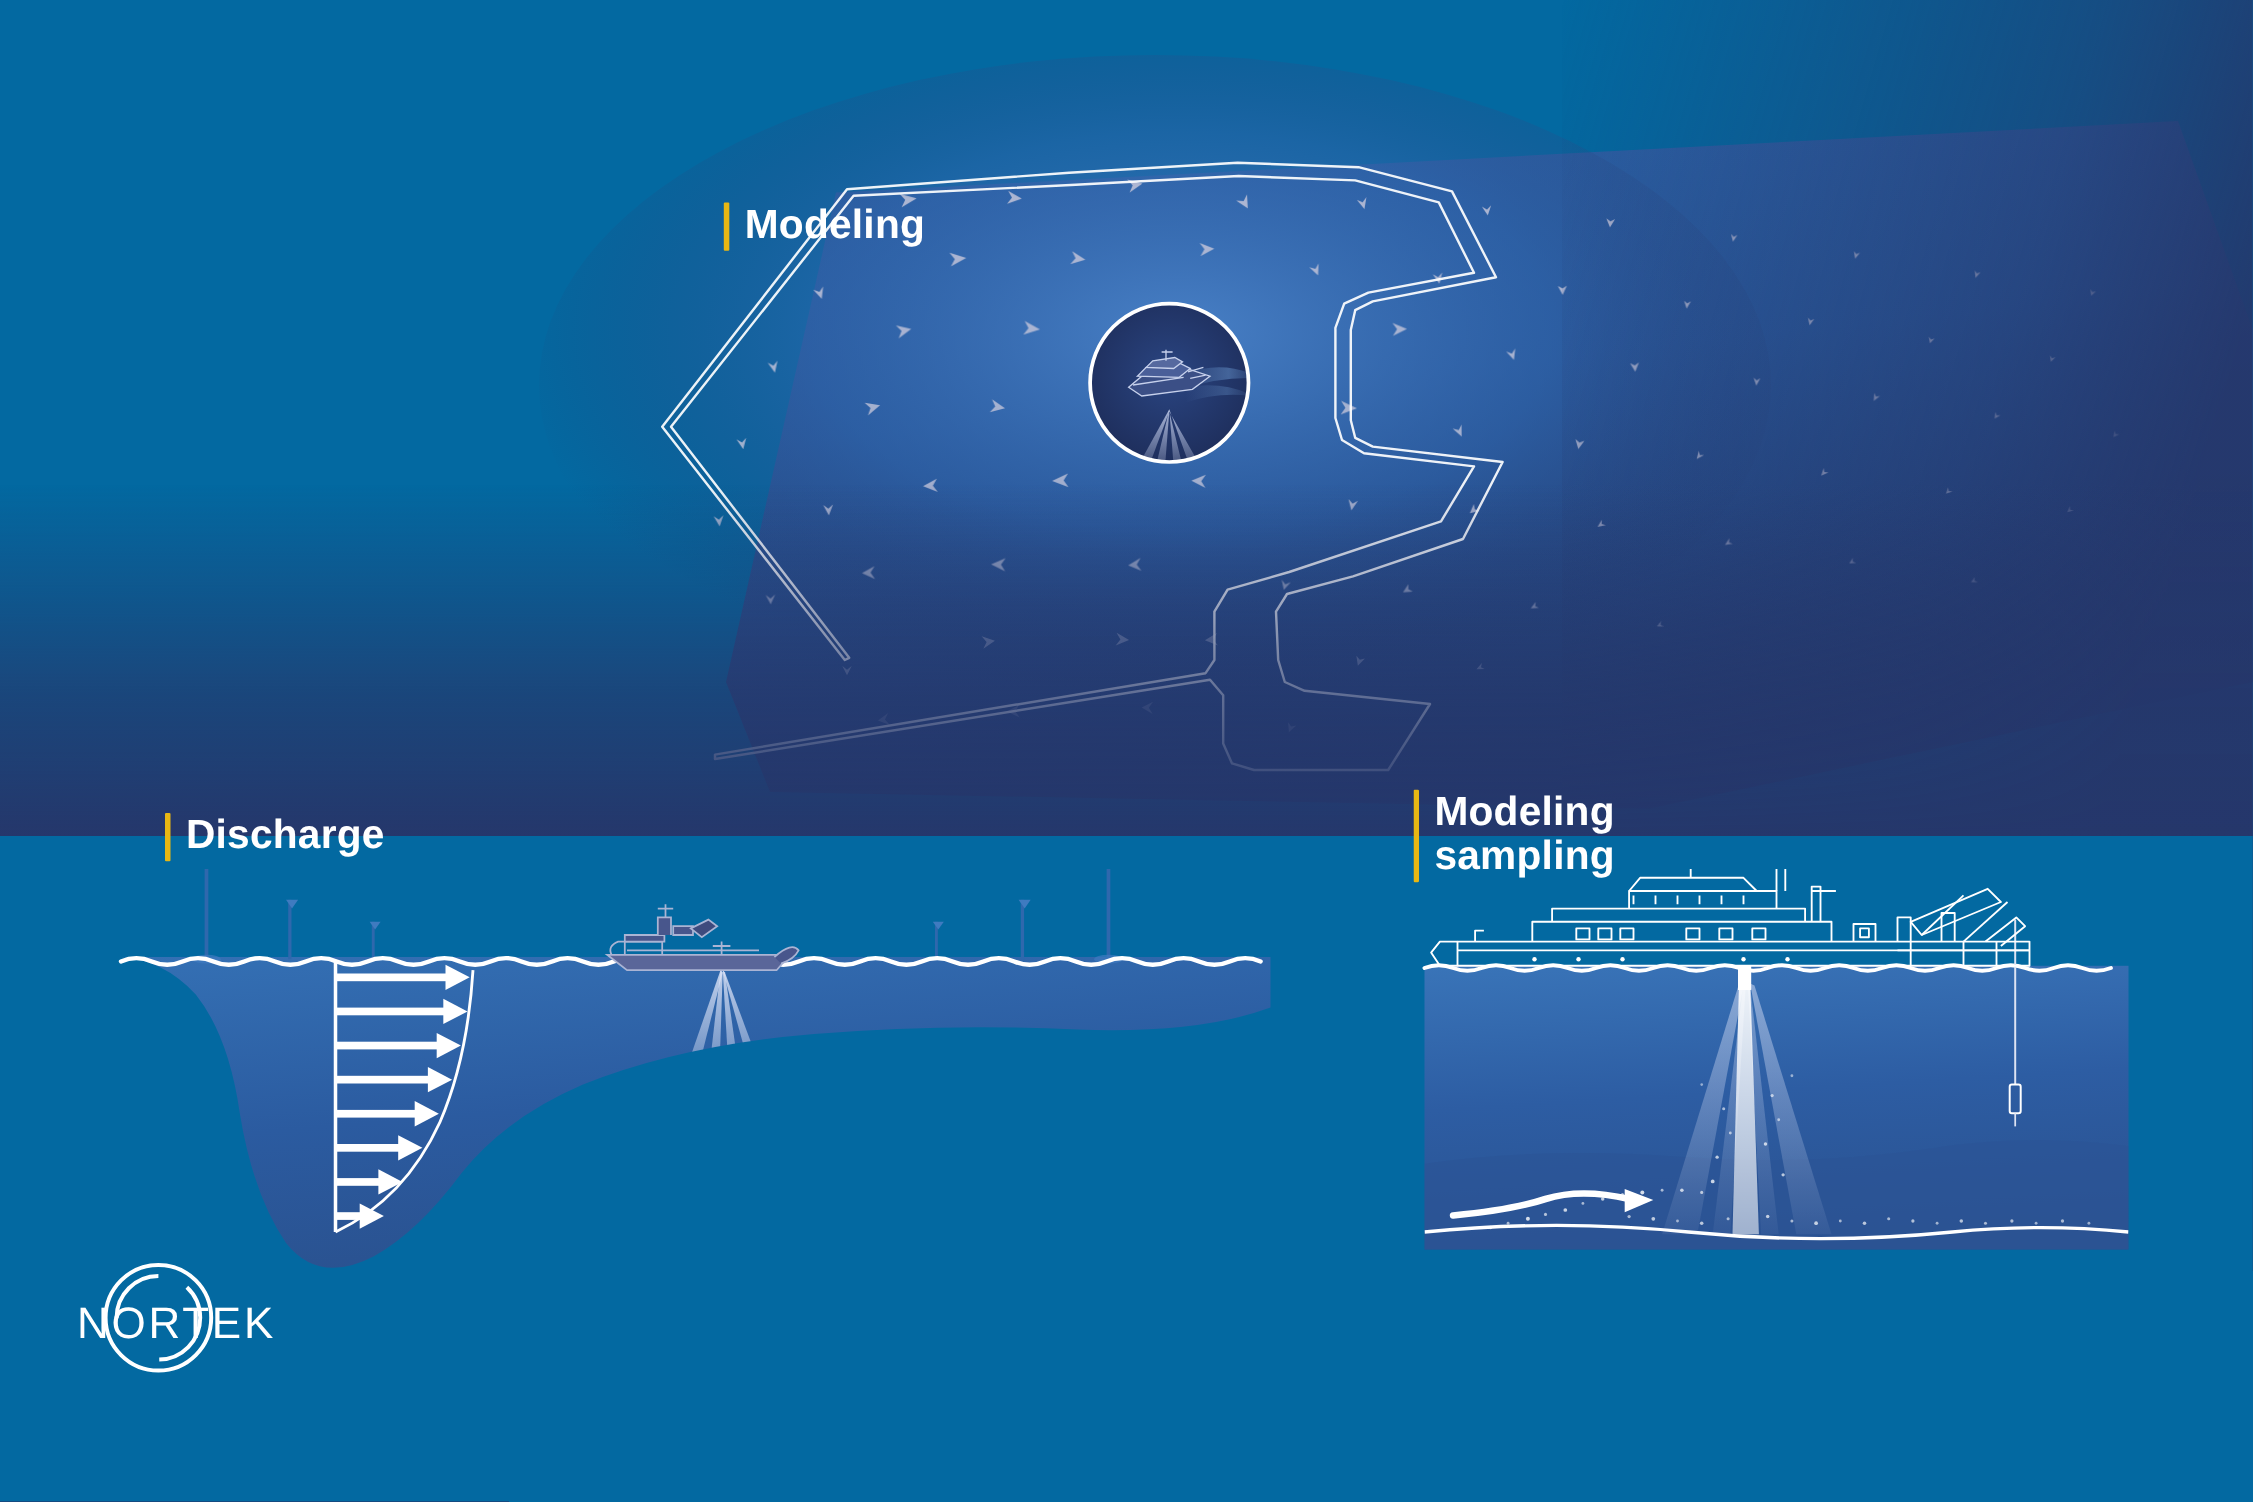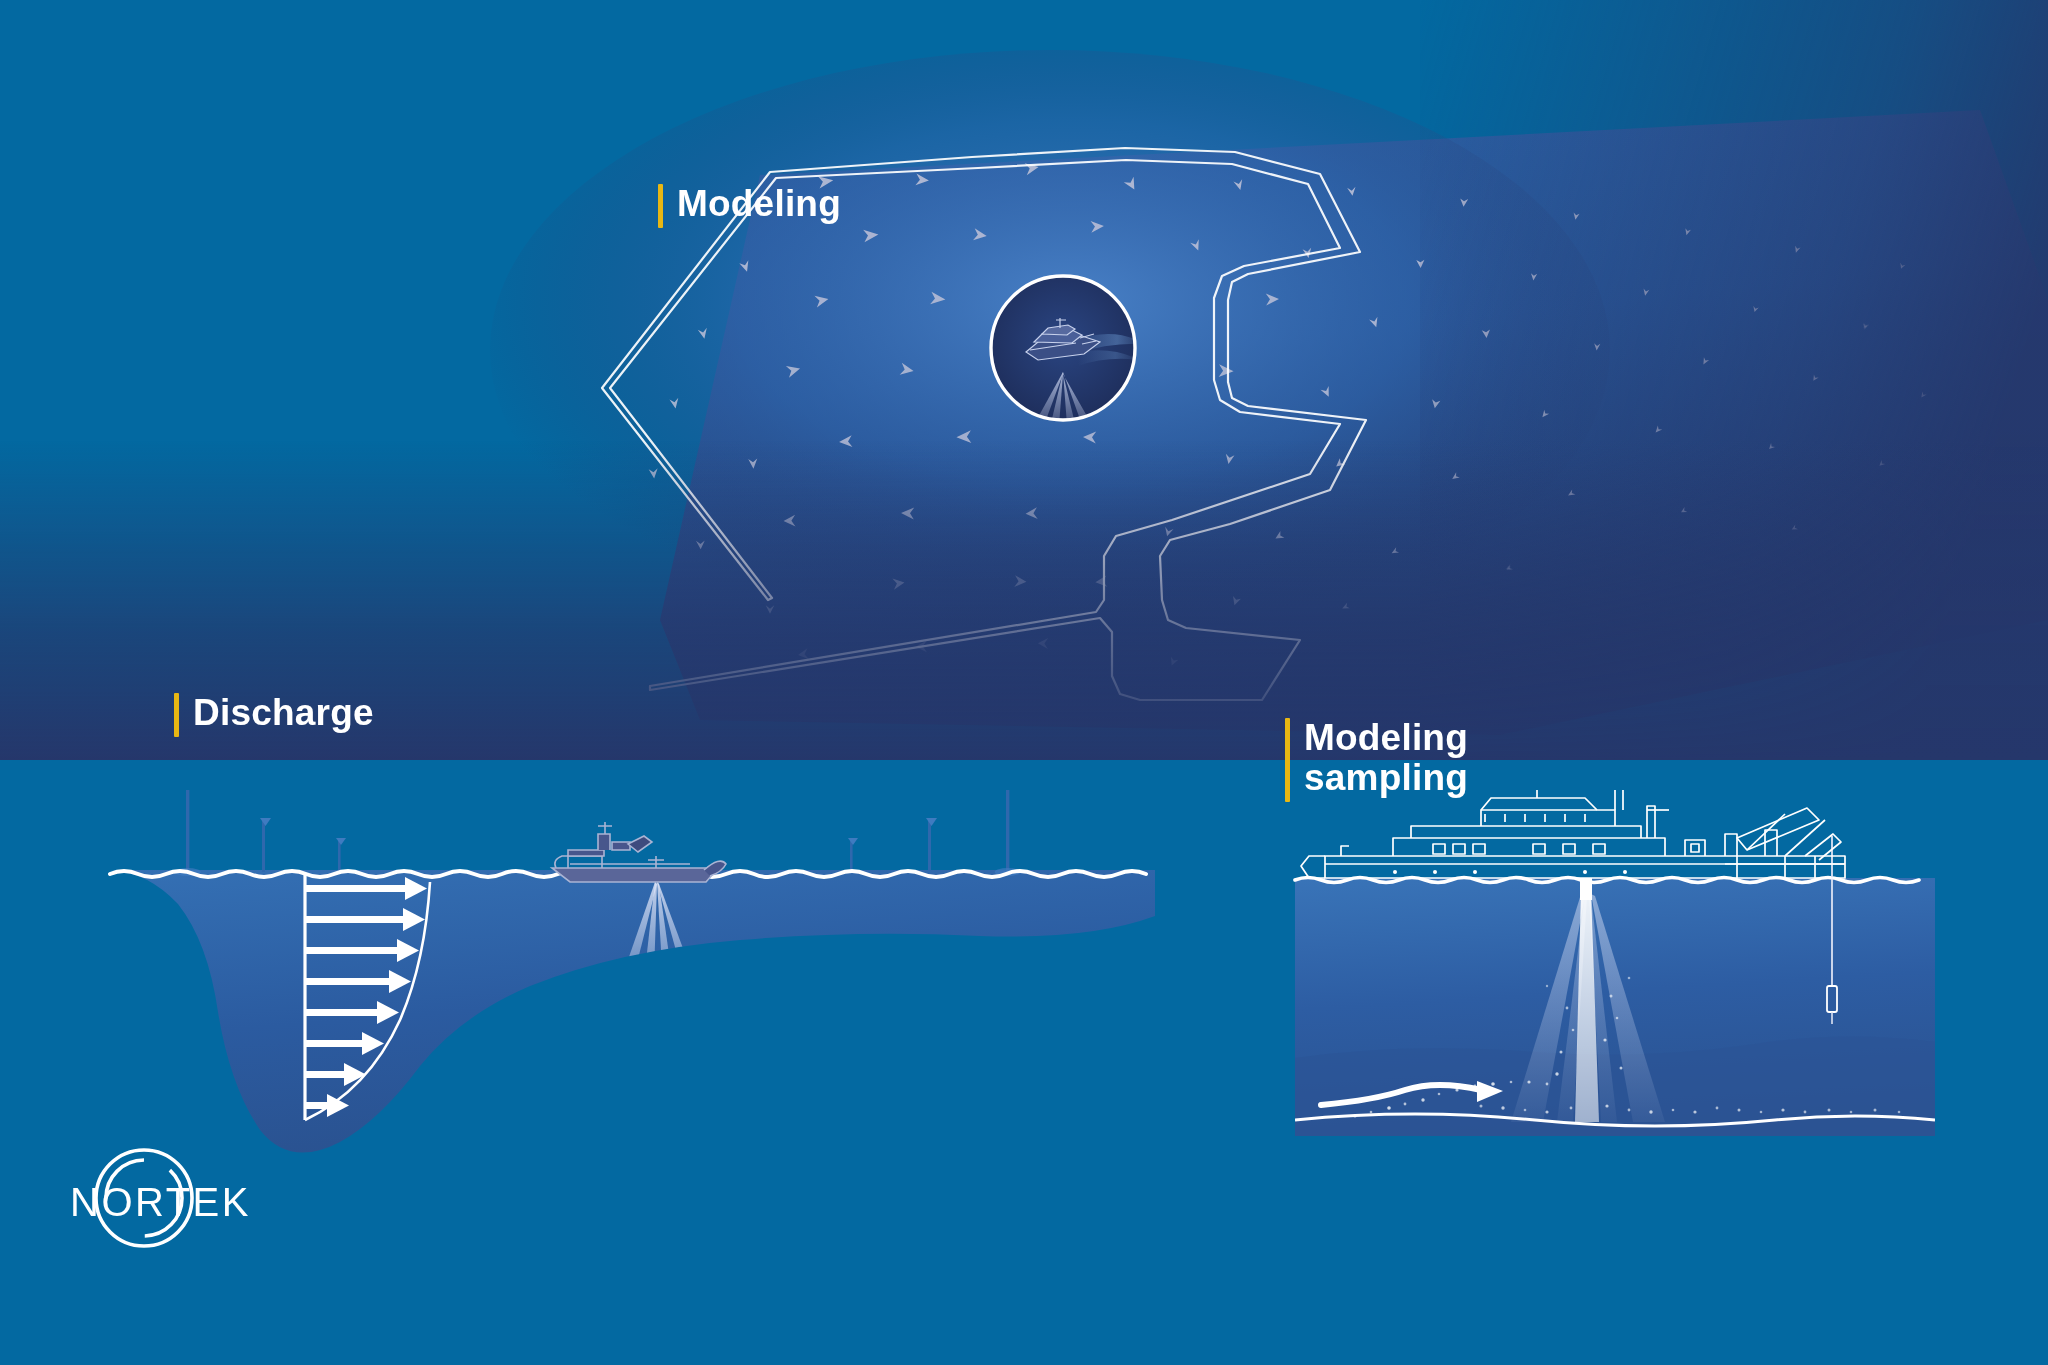--- a/index.html
+++ b/index.html
@@ -473,21 +473,21 @@
         <path d="M 512 52 l 18 0 l 0 8 l -18 0 z" fill="#48568c"></path>
         <path d="M 528 54 l 16 -8 l 8 6 l -14 10 z" fill="#3e4b7e"></path>
         <path d="M 452 78 L 618 78 L 606 92 L 470 92 Z" fill="#5a6699"></path>
         <path d="M 556 66 l 0 12 M 548 70 l 16 0"></path>
         <path d="M 470 74 l 120 0"></path>
         <path d="M 604 80 q 16 -14 22 -6 q -4 8 -16 12" fill="#48568c"></path>
       </g>
     </svg>
   </div>
 
-  <div class="panel-label" style="left:150px;top:693px;height:48px;margin-left:24px;">
+  <div class="panel-label" style="left:150px;top:739px;height:48px;">
     <div class="accent-bar" style="height:44px;"></div>
     <div class="txt">Discharge</div>
   </div>
 
   <div class="abs" style="left:1285px;top:790px;width:660px;height:430px;">
     <svg width="660" height="430" viewBox="0 0 660 430">
       <defs>
         <linearGradient id="seaWater" x1="0" y1="0" x2="0.15" y2="1">
           <stop offset="0%" stop-color="#3974b8"></stop>
           <stop offset="50%" stop-color="#2d5da3"></stop>

